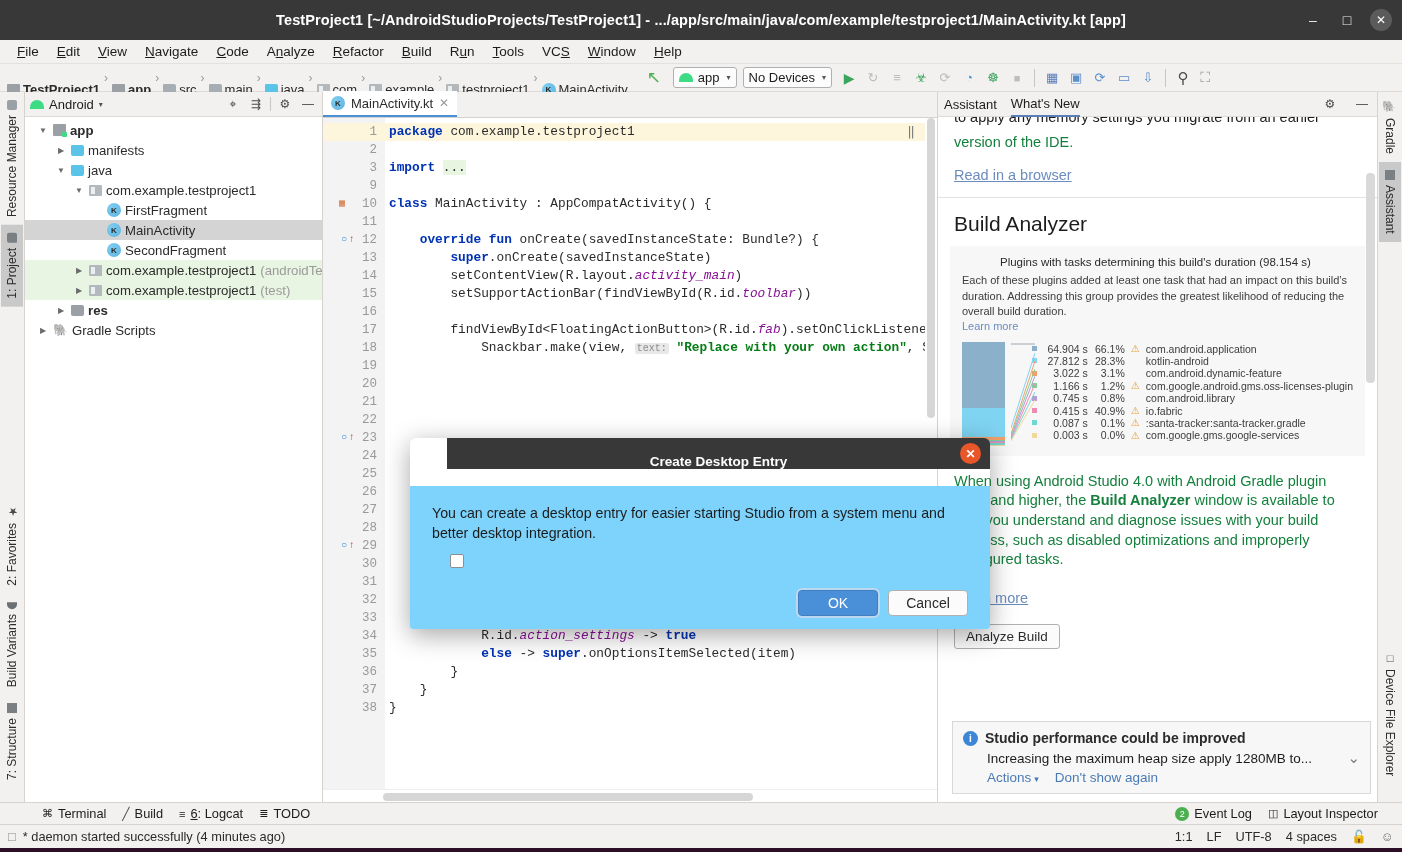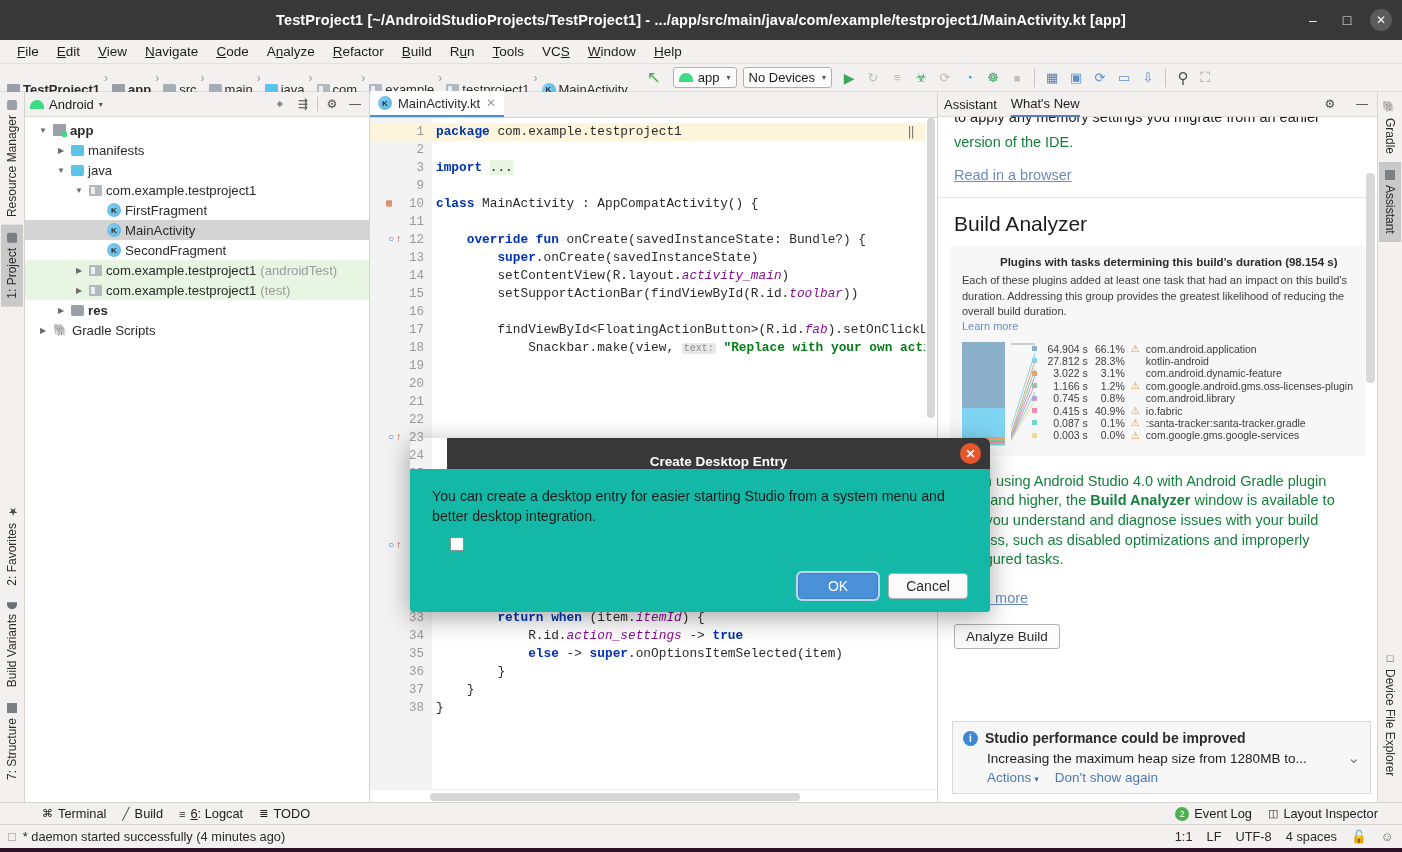--- a/index.html
+++ b/index.html
@@ -89,21 +89,21 @@
   .vtab {
     writing-mode: vertical-rl; font-size: 12px; color: #2b2b2b; padding: 8px 4px;
     display: flex; align-items: center; gap: 5px; white-space: nowrap;
   }
   .vtab.rot180 { writing-mode: vertical-rl; transform: rotate(180deg); }
   .vtab.active { background: #c9c9c9; }
   .vstrip .spacer { flex: 1; }
   .mini { width: 10px; height: 10px; flex: none; }
 
   
-  .projpanel { width: 345px; background: #ffffff; display: flex; flex-direction: column; flex: none; border-right: 1px solid #d6d2cd;}
+  .projpanel { width: 298px; background: #ffffff; display: flex; flex-direction: column; flex: none; border-right: 1px solid #d6d2cd;}
   .panel-head {
     height: 25px; background: #f2f1f0; display: flex; align-items: center; gap: 5px;
     padding: 0 5px; border-bottom: 1px solid #dedad5; flex: none;
   }
   .panel-head .ttl { font-size: 13px; color: #1c1c1c; }
   .panel-head .sp { flex: 1; }
   .hbtn { width: 18px; height: 18px; display:flex; align-items:center; justify-content:center; color:#4b4b4b; font-size: 12px;}
   .tree { flex: 1; overflow: hidden; padding-top: 3px; font-size: 13.2px; }
   .trow { display: flex; align-items: center; height: 20px; gap: 4px; white-space: nowrap; padding-right: 4px;}
   .trow.sel { background: #d4d4d4; }
@@ -151,21 +151,21 @@
   .atabs { height: 25px; background: #f2f1f0; display: flex; align-items: center; padding: 0 6px; gap: 14px; flex: none; border-bottom: 1px solid #dedad5;}
   .atab { font-size: 13px; color: #1c1c1c; height: 25px; display: flex; align-items: center; }
   .atab.active { border-bottom: 2px solid #5b7fb9; font-weight: normal; }
   .acontent { flex: 1; overflow: hidden; position: relative; background: #ffffff; padding: 0; }
   .ascroll { position: absolute; right: 2px; top: 56px; width: 9px; height: 210px; background: #d9d9d9; border-radius: 4px;}
   .atext { font-size: 14.5px; line-height: 1.35; color: #15803d; padding: 0 16px; }
   .alink { color: #6b8cbd; text-decoration: underline; font-size: 14.5px; }
   .ahr { border-top: 1px solid #e2e2e2; margin: 14px 0 0 0; }
   .ah2 { font-size: 21px; font-weight: normal; padding: 14px 16px 10px 16px; color: #1c1c1c;}
   .card { background: #f7f7f7; margin: 0 12px; padding: 10px 12px; }
-  .card-title { font-size: 11.5px; font-weight: bold; color: #2b2b2b; padding-left: 38px; }
+  .card-title { font-size: 11.5px; font-weight: normal; color: #2b2b2b; padding-left: 38px; }
   .card-desc { font-size: 11px; color: #3c3c3c; line-height: 1.45; margin-top: 5px;}
   .card-link { font-size: 11px; color: #6b8cbd; }
   .chartrow { display: flex; margin-top: 10px; gap: 6px; }
   .barstack { width: 72px; display:flex; flex-direction: column; }
   .legend { font-size: 10.5px; font-family: "Liberation Sans", sans-serif; color:#3c3c3c; }
   .lrow { display: flex; align-items: center; height: 12.4px; gap: 5px; white-space: nowrap;}
   .lsw { width: 5px; height: 5px; flex: none; }
   .ltime { width: 46px; text-align: right; }
   .lpct { width: 32px; text-align: right; }
   .lwarn { width: 11px; color: #e8a33d; font-size: 10px; text-align:center;}
@@ -200,21 +200,21 @@
     box-shadow: 0 6px 26px rgba(0,0,0,.35); border-radius: 6px 6px 3px 3px; overflow: hidden;
   }
   .dlg-title {
     height: 31px; background: #383838; color: #fff; font-size: 13.5px; font-weight: bold;
     display: flex; align-items: flex-end; justify-content: center; position: relative; margin-left: 37px;
   }
   .dlg-close {
     position: absolute; right: 9px; top: 5px; width: 21px; height: 21px; border-radius: 50%;
     background: #e8562a; color: #fff; font-size: 12px; display:flex; align-items:center; justify-content:center;
   }
-  .dlg-body { background: #14b8a6; padding: 18px 22px 13px 22px; }
+  .dlg-body { background: #7dd3fc; padding: 18px 22px 13px 22px; margin-top: 17px; }
   .dlg-msg { font-size: 14.2px; line-height: 1.38; color: #1c1c1c; }
   .dlg-check { display: flex; align-items: center; gap: 8px; margin-top: 11px; margin-left: 18px; font-size: 14.2px;}
   .cbox { width: 14px; height: 14px; border: 1px solid #8f8f8f; background: #fff; border-radius: 2px; flex: none;}
   .dlg-btns { display: flex; justify-content: flex-end; gap: 10px; margin-top: 22px; }
   .dlg-btn {
     min-width: 80px; height: 26px; border-radius: 4px; font-size: 14px;
     display: flex; align-items: center; justify-content: center; border: 1px solid #b0b0b0; background: #fbfbfb;
   }
   .dlg-btn.primary { background: #4a90d9; color: #fff; border: 1px solid #3f7fc1; box-shadow: 0 0 0 2px #bcd7f0;}
 </style>
@@ -647,21 +647,21 @@
         <div style="padding:18px 16px 0 16px"><span class="abtn">Analyze Build</span></div>
 
         <div class="ascroll"></div>
 
         <div class="notif">
           <div class="nt">
             <span class="ibadge">i</span>
             <span>Studio performance could be improved</span>
           </div>
           <div class="nd">
-            <span>Increasing the maximum heap size from 1280MB to...</span>
+            <span>Increasing the maximum heap size apply 1280MB to...</span>
             <span style="color:#777;font-size:15px">⌄</span>
           </div>
           <div class="na">
             <span><span>Actions</span><span style="font-size:9px;margin-left:3px">▾</span></span>
             <span>Don't show again</span>
           </div>
         </div>
       </div>
     </div>
 

